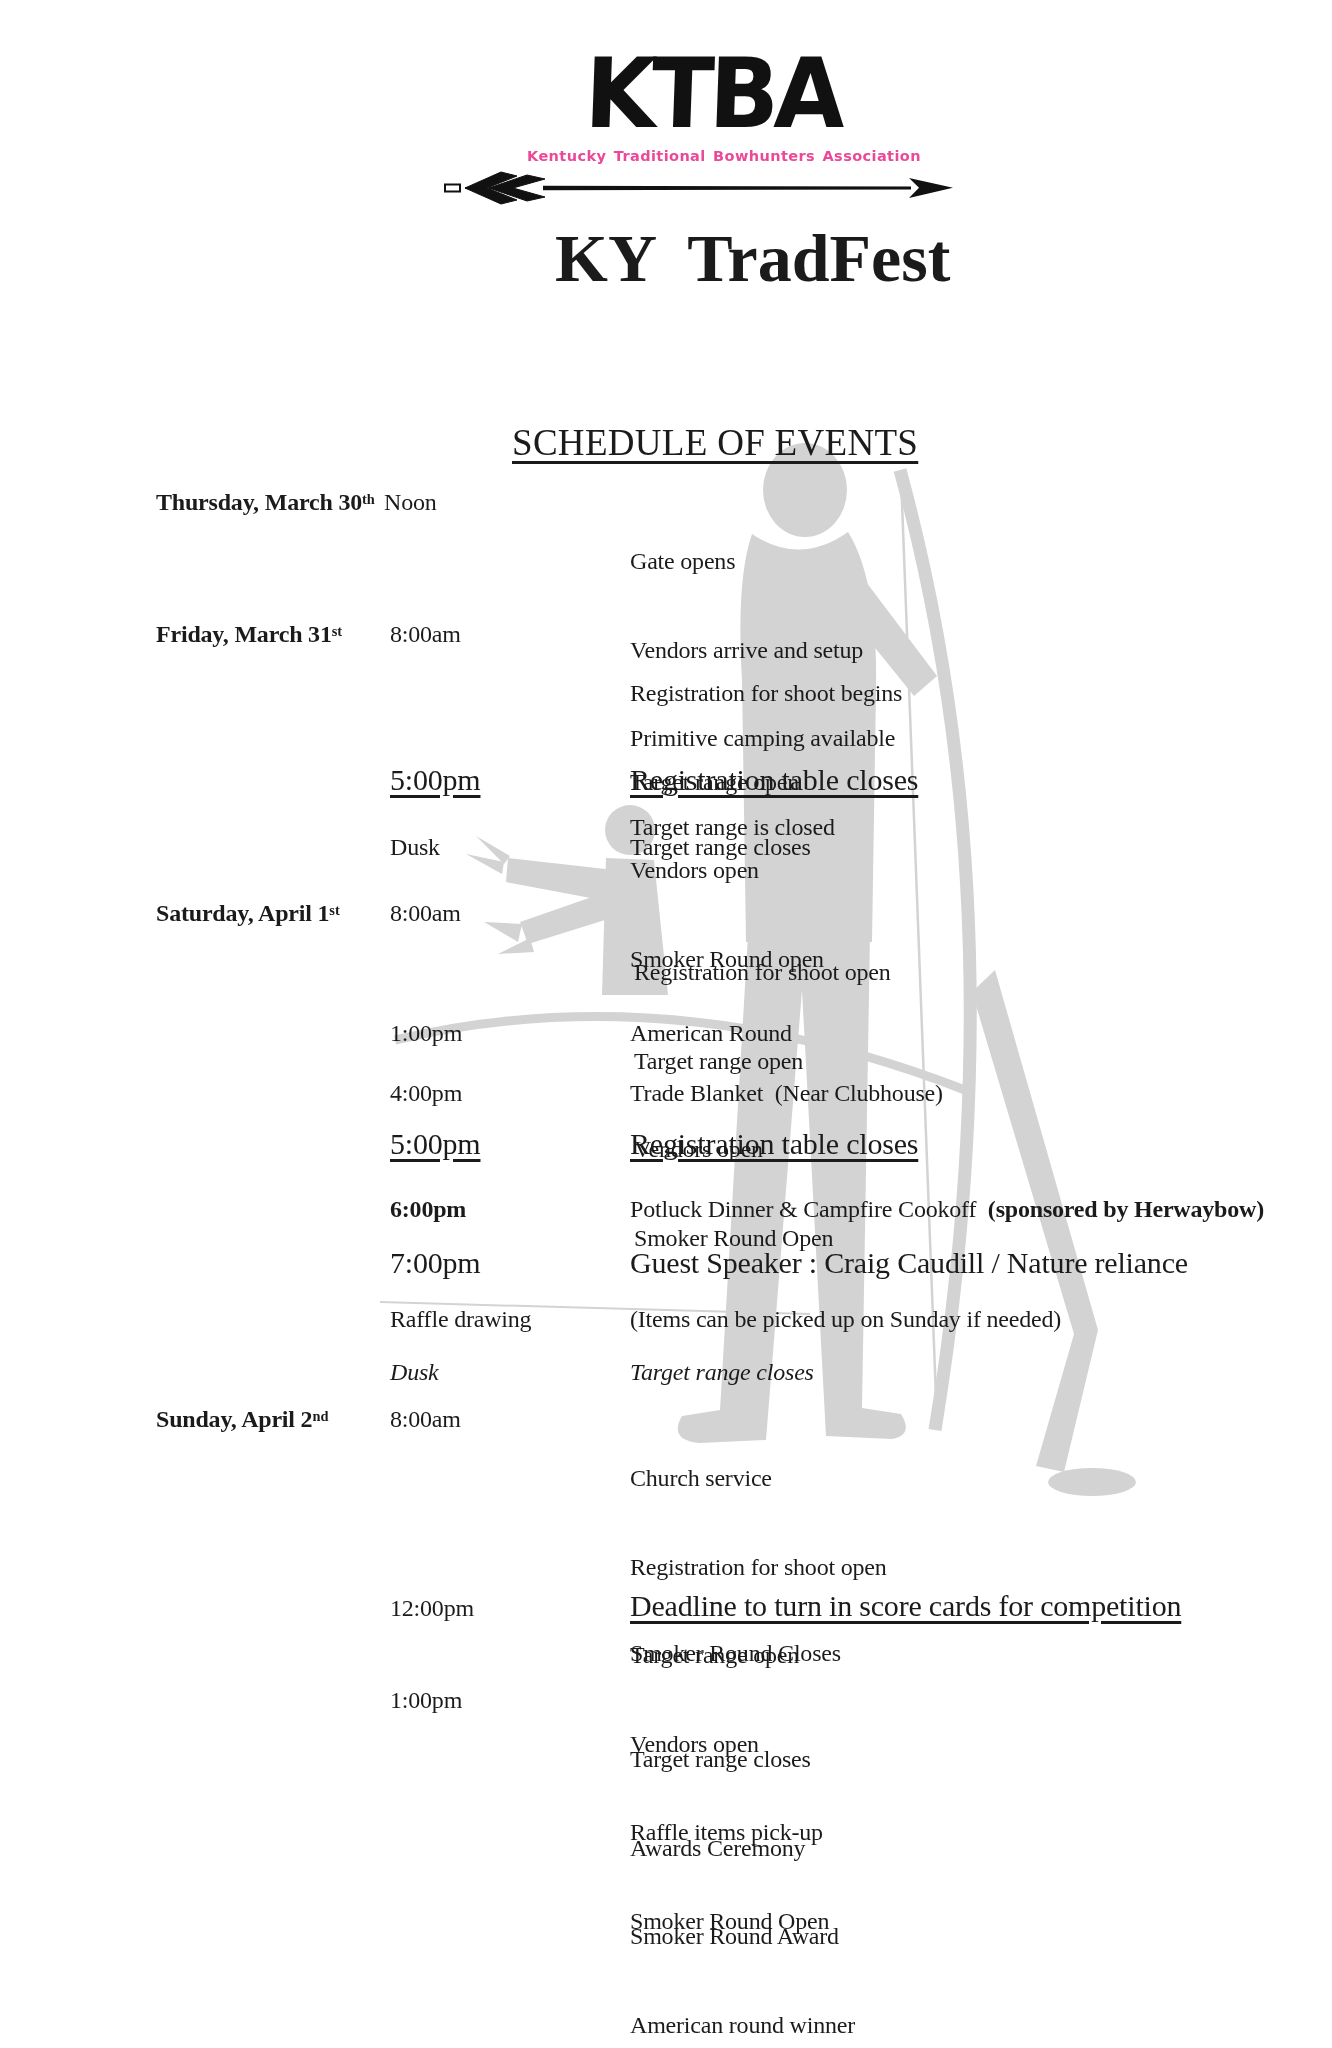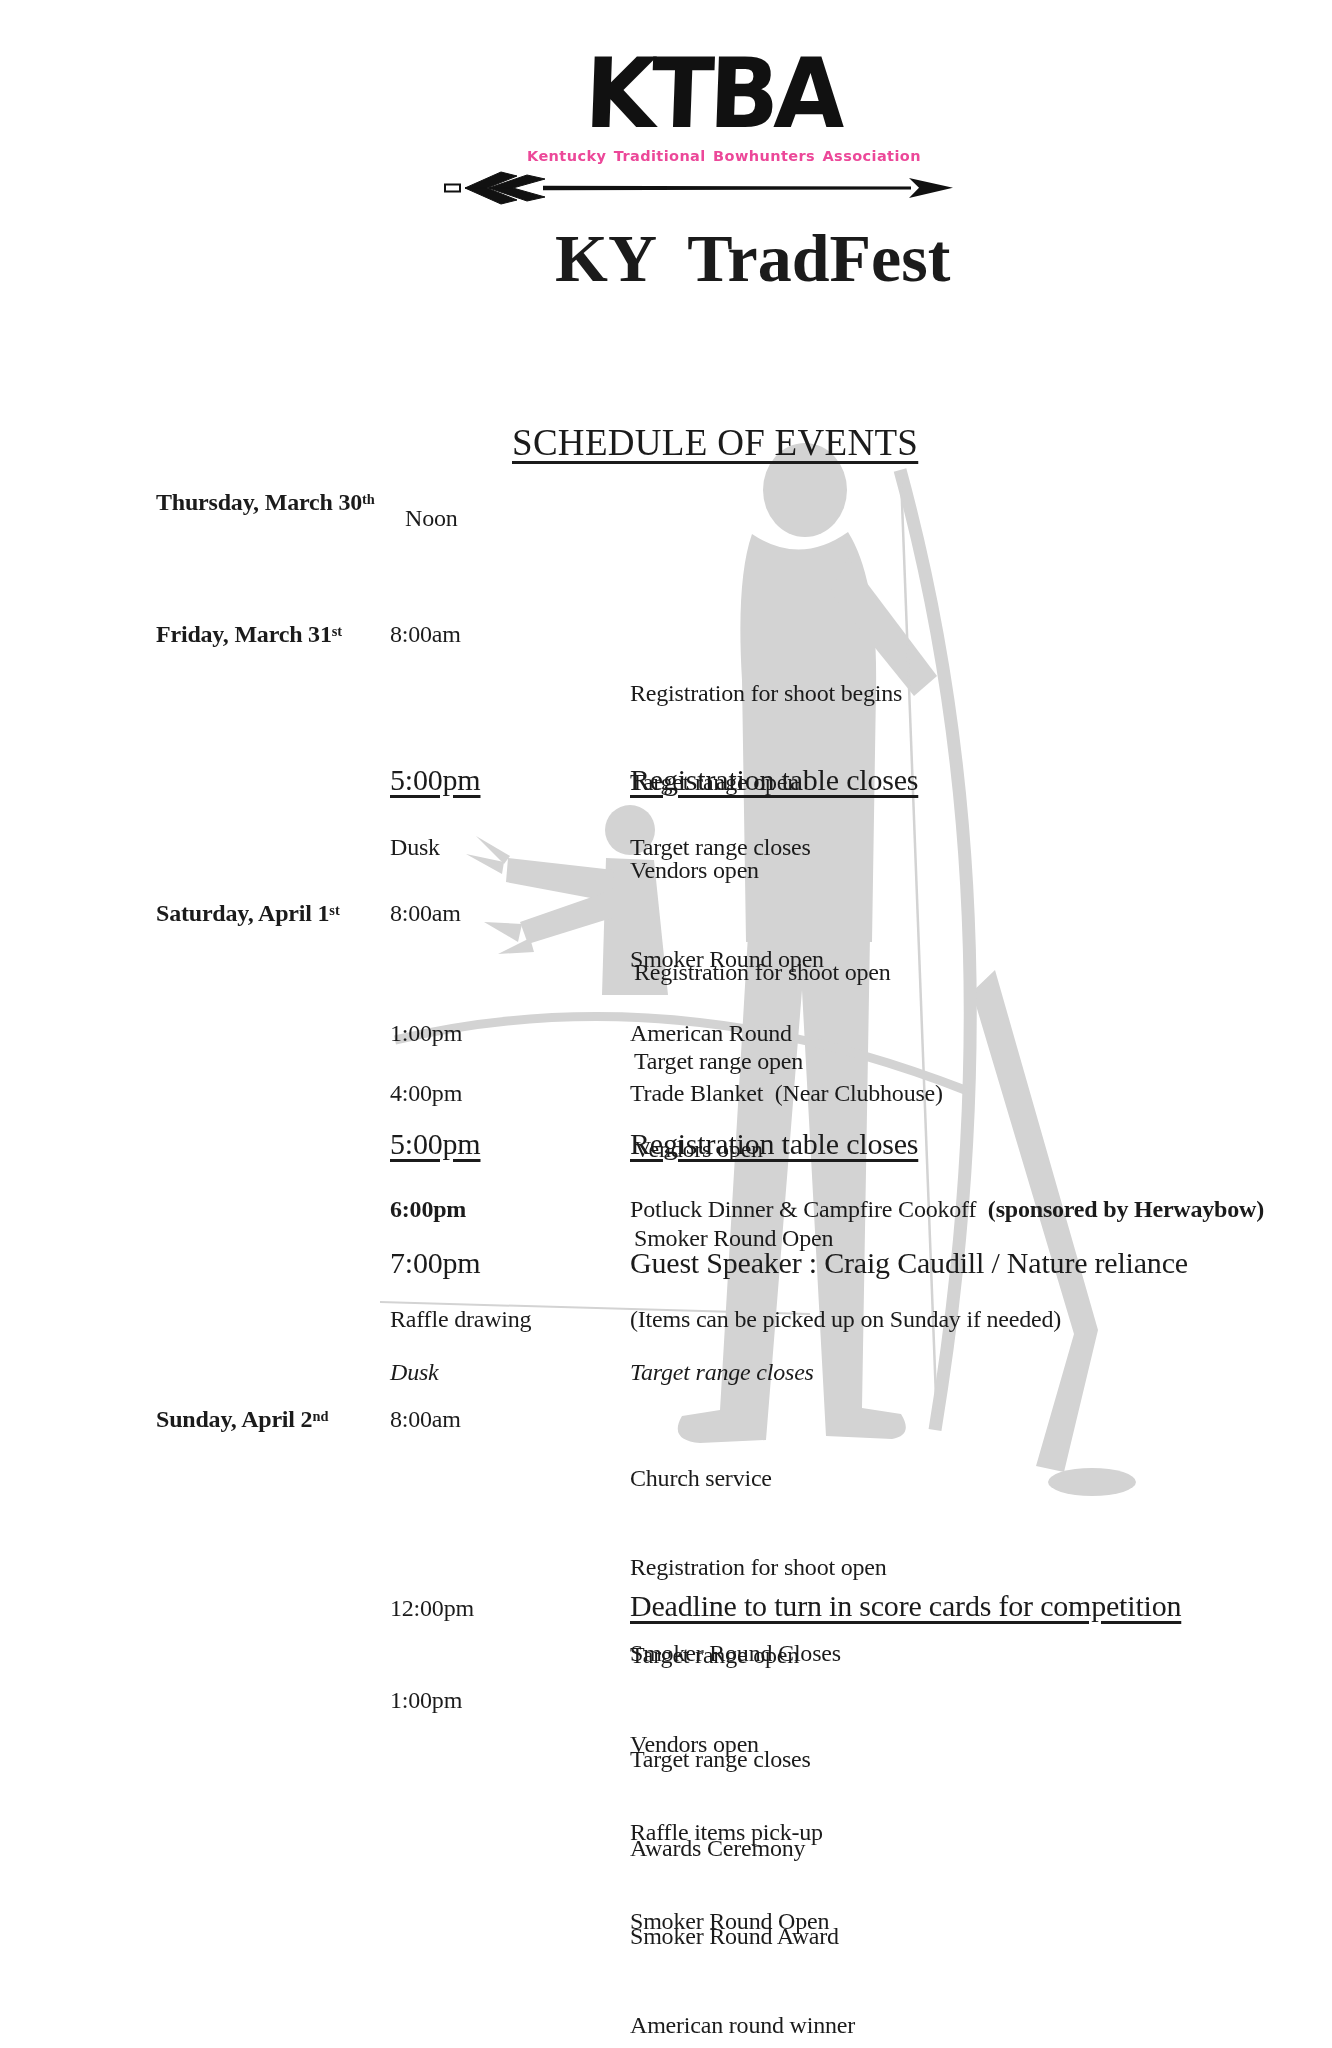--- a/index.html
+++ b/index.html
@@ -73,21 +73,27 @@
       <path d="M100 15.8 L468 16.6 L468 19.4 L100 20.2 Z" stroke="none"></path>
       <path d="M466 8 L510 17.8 L466 28 L476 17.8 Z" stroke="none"></path>
     </g>
   </svg>
 
   <div class="abs title1" style="left:555px; top:228px;">KY  TradFest</div>
 
   <div class="abs heading" style="left:512px; top:414px;">SCHEDULE OF EVENTS</div>
 
   <div class="abs t24 day" style="left:156px; top:488px;"><span>Thursday, March 30</span><span class="dsup">th</span></div>
-  <div class="abs t24" style="left:405px; top:488px;margin-top:16px;">Noon</div>
+  <div class="abs t24" style="left:384px; top:488px;">Noon</div>
+  <div class="abs t24 ev" style="left:630px; top:488px;">
+    <div>Gate opens</div>
+    <div>Vendors arrive and setup</div>
+    <div>Primitive camping available</div>
+    <div>Target range is closed</div>
+  </div>
 
   <div class="abs t24 day" style="left:156px; top:620px;"><span>Friday, March 31</span><span class="dsup">st</span></div>
   <div class="abs t24" style="left:390px; top:620px;">8:00am</div>
   <div class="abs t24 ev" style="left:630px; top:620px;">
     <div>Registration for shoot begins</div>
     <div>Target range open</div>
     <div>Vendors open</div>
     <div>Smoker Round open</div>
   </div>
   <div class="abs big u" style="left:390px; top:762px;">5:00pm</div>

